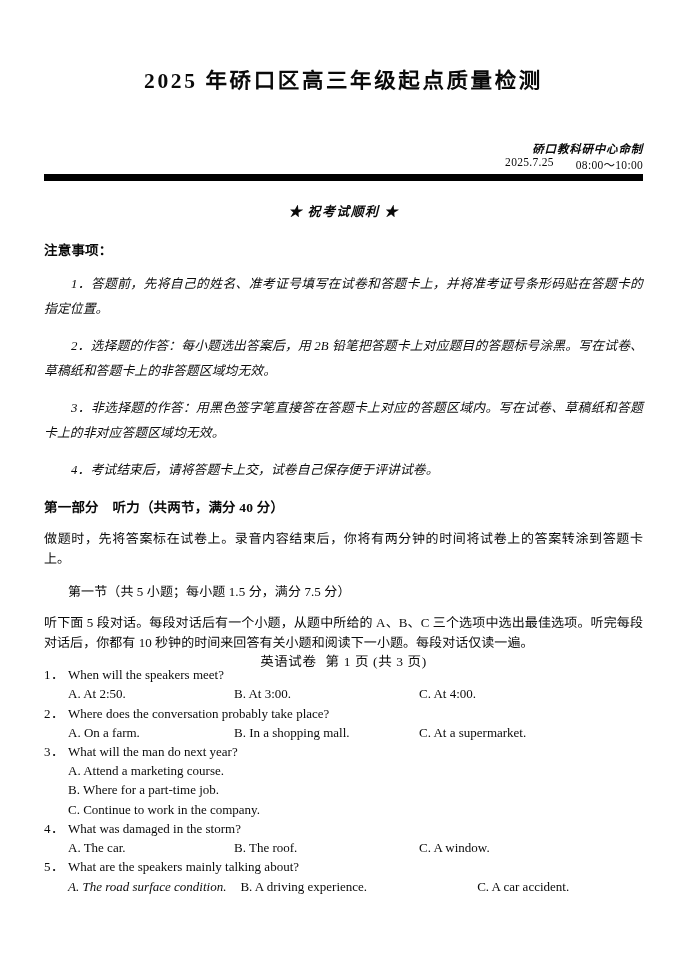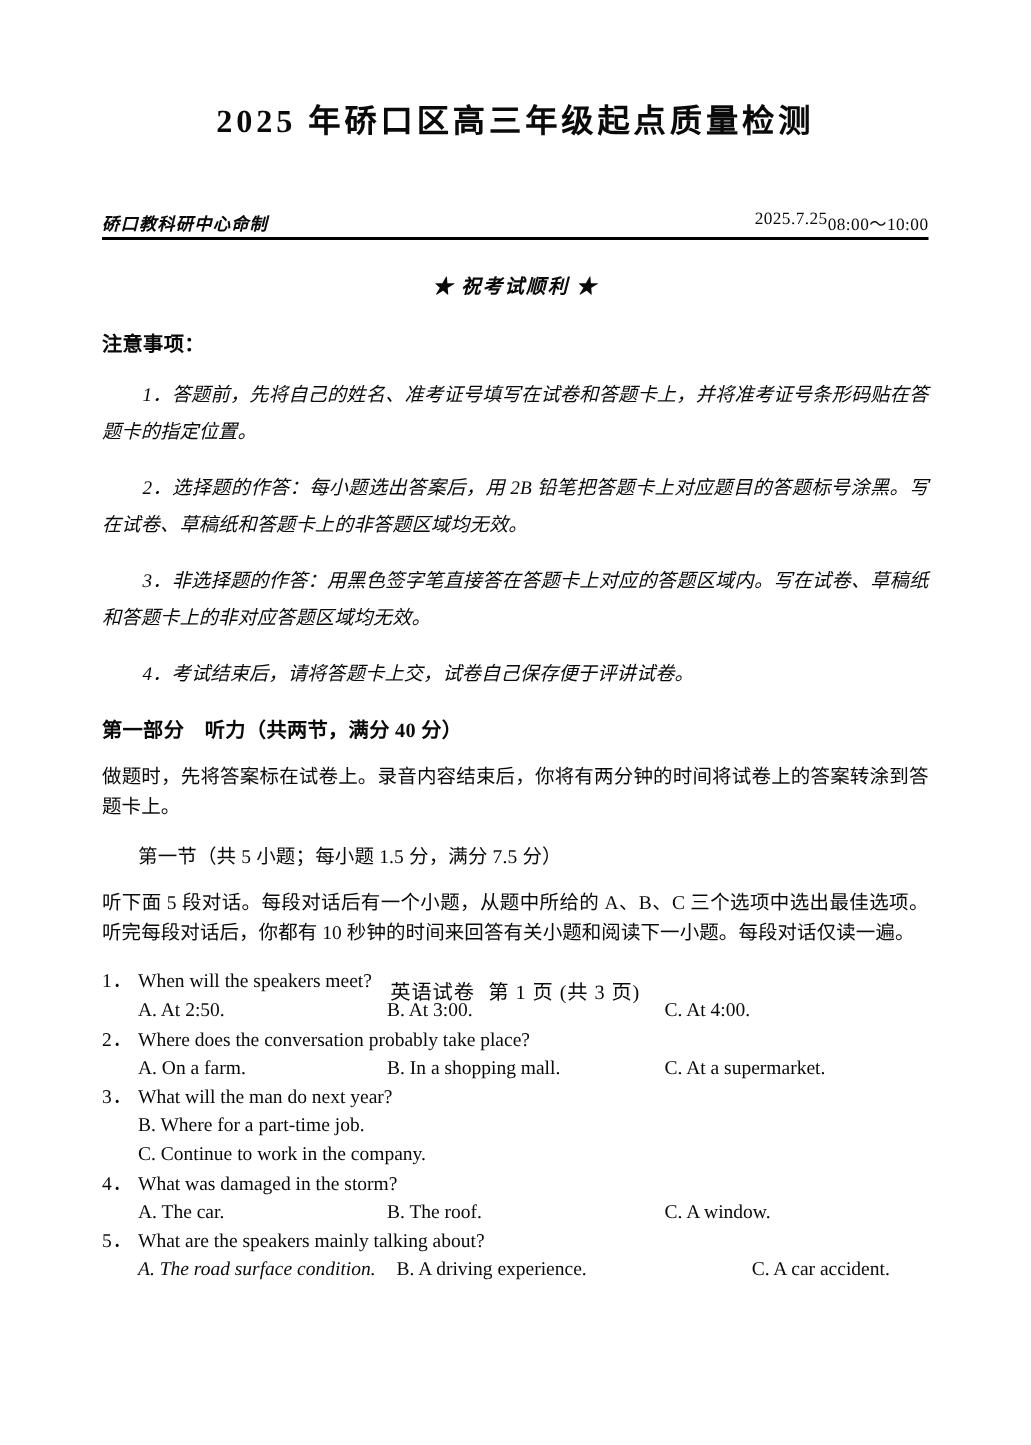--- a/index.html
+++ b/index.html
@@ -15,21 +15,21 @@
     font-family: "Liberation Serif", "DejaVu Serif", serif;
     color: #0a0a0a;
     -webkit-font-smoothing: antialiased;
   }
   .page {
     position: absolute;
     left: 0; top: 0;
     width: 687px;
     height: 706px;
     box-sizing: border-box;
-    padding: 0 68px;
+    padding: 0 44px;
   }
 
   
   .doc-title {
     text-align: center;
     font-size: 21.5px;
     font-weight: 700;
     letter-spacing: 2.6px;
     margin: 0;
     padding-top: 68px;
@@ -47,33 +47,35 @@
     text-indent: 9px;
   }
 
   
   .meta-row {
     display: flex;
     align-items: flex-end;
     justify-content: space-between;
     margin-top: 44px;
     padding-bottom: 2px;
-    border-bottom: 2px solid #000000;
+    border-bottom: 7px solid #000000;
+    flex-direction: column;
   }
   .meta-author {
     font-family: "Liberation Serif", "DejaVu Serif", serif;
     font-style: italic;
     font-weight: 600;
     font-size: 11.5px;
     letter-spacing: 0.8px;
   }
   .meta-time {
     font-size: 11.5px;
     letter-spacing: 0.3px;
     display: flex;
+    gap: 22px;
   }
 
   
   .scope-line {
     font-size: 13.5px;
     font-weight: 700;
     margin-top: 13px;
     text-indent: 29px;
     letter-spacing: 0.2px;
   }
@@ -223,20 +225,21 @@
         <span class="opt opt-a">A. On a farm.</span><span class="opt opt-b">B. In a shopping mall.</span><span class="opt opt-c">C. At a supermarket.</span>
       </div>
     </div>
 
     <div class="q-item">
       <div class="q-stem">
         <span class="q-num">3．</span>
         <span class="q-text">What will the man do next year?</span>
       </div>
       <div class="q-options stacked">
+        <span class="opt">A. Attend a marketing course.</span>
         <span class="opt">B. Where for a part-time job.</span>
         <span class="opt">C. Continue to work in the company.</span>
       </div>
     </div>
 
     <div class="q-item">
       <div class="q-stem">
         <span class="q-num">4．</span>
         <span class="q-text">What was damaged in the storm?</span>
       </div>

